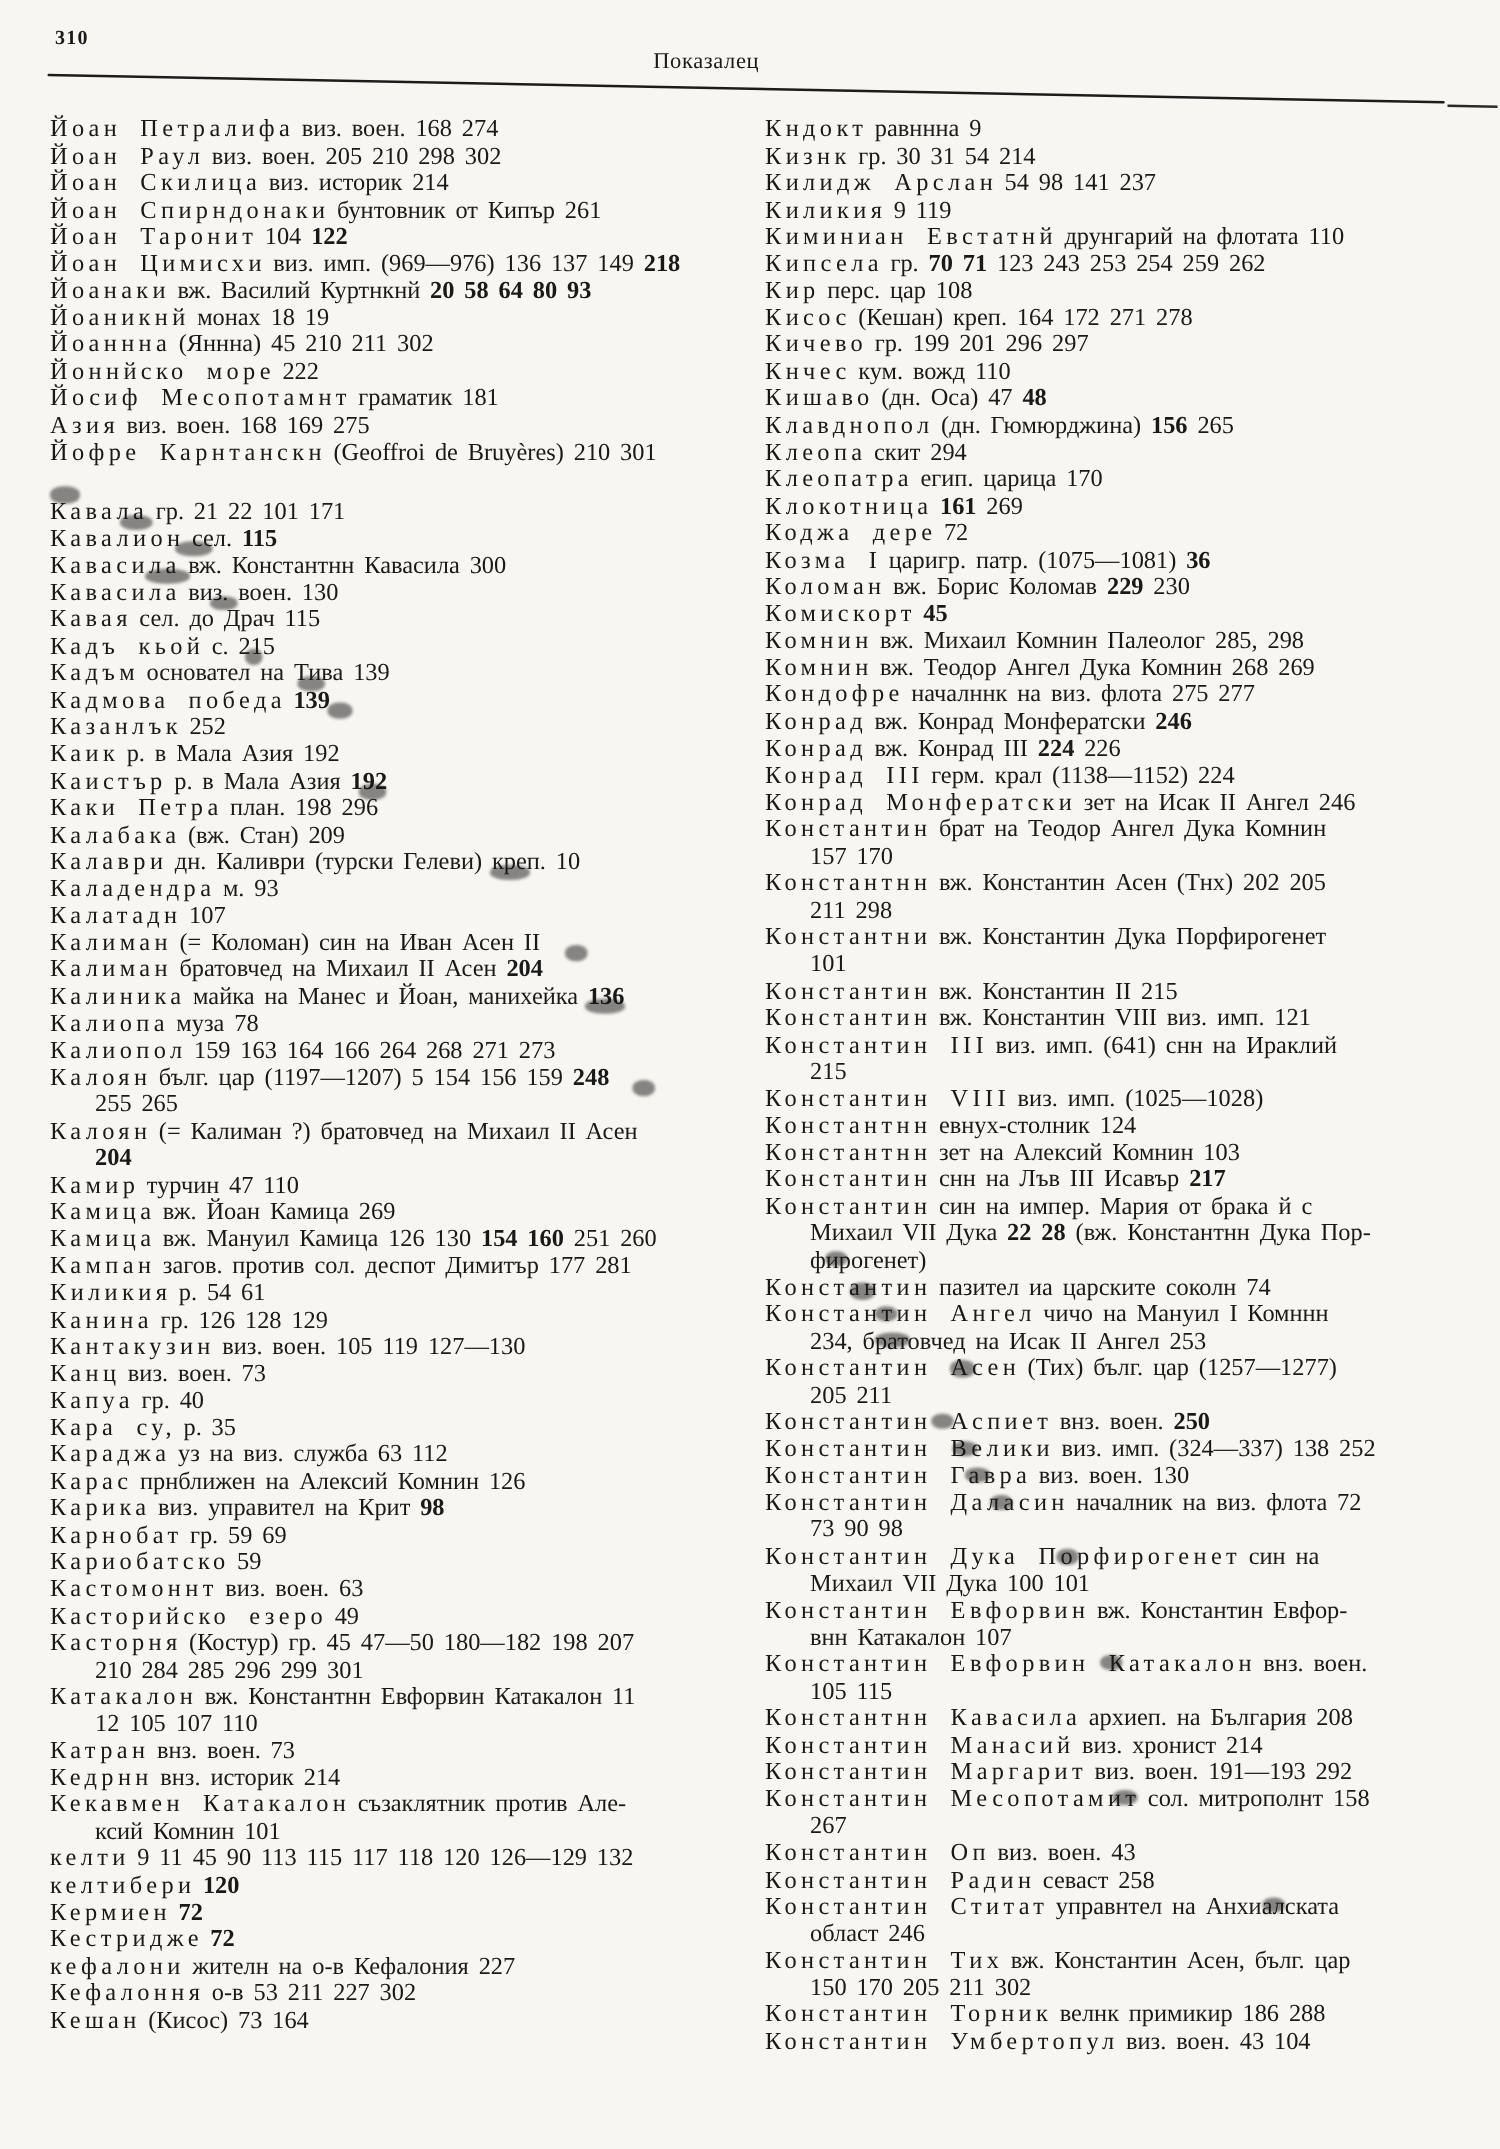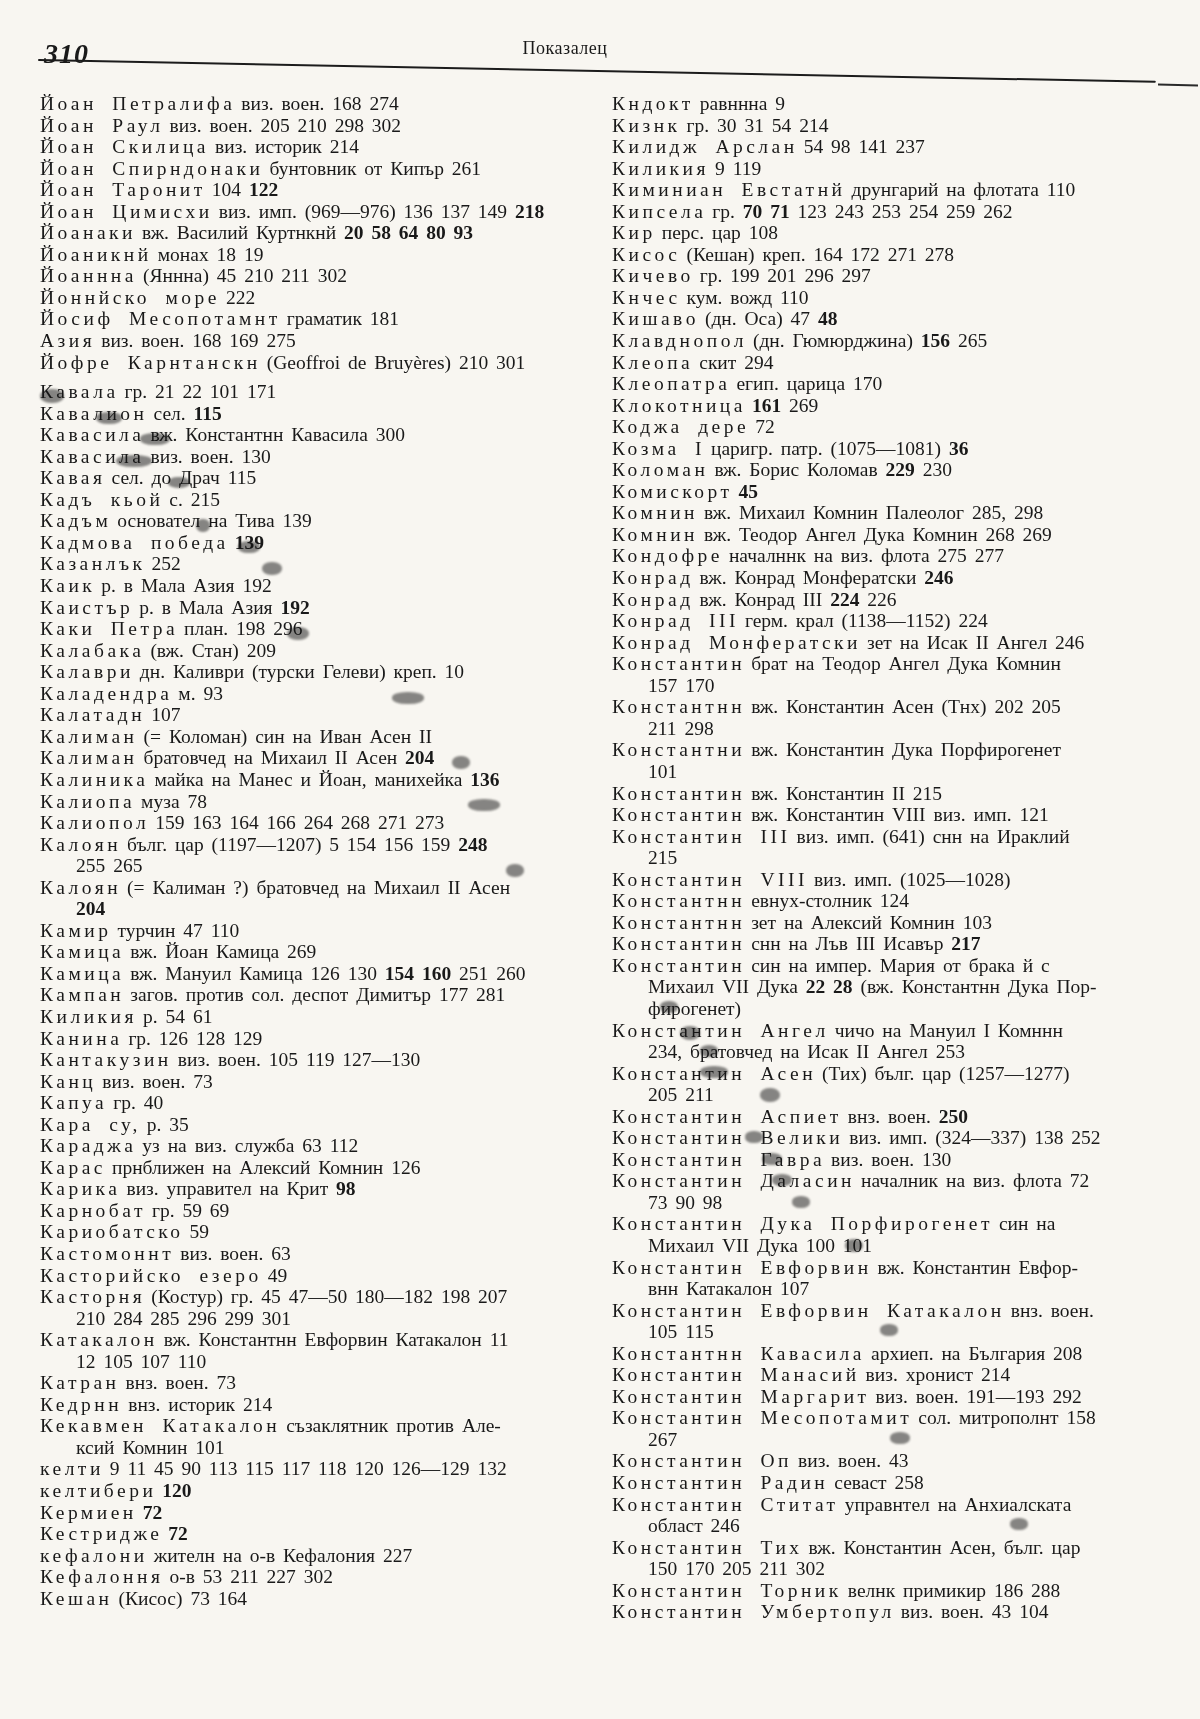--- a/index.html
+++ b/index.html
@@ -3,22 +3,22 @@
 <meta charset="utf-8">
 <style>
   html,body{margin:0;padding:0;}
   body{
     width:1200px;height:1719px;position:relative;overflow:hidden;
     background:#f8f6f1;
     font-family:"Liberation Serif","DejaVu Serif",serif;
     color:#191919;
   }
   .pageno{
-    position:absolute;left:44px;top:38px;
-    font-size:28px;font-weight:bold;letter-spacing:1px;font-style:italic;
+    position:absolute;left:44px;top:22px;
+    font-size:16px;font-weight:bold;letter-spacing:1px;
   }
   .runhead{
     position:absolute;left:0;top:38px;width:1130px;text-align:center;
     font-size:18px;letter-spacing:0.5px;
   }
   .rule{
     position:absolute;left:38px;top:59px;width:1118px;height:2.4px;
     background:#1c1c1c;transform-origin:left center;transform:rotate(1.12deg);
     border-radius:2px;
   }
@@ -28,21 +28,21 @@
   }
   .col{position:absolute;top:93px;}
   #col-left{left:40px;width:575px;}
   #col-right{left:612px;width:575px;}
   .line{
     white-space:nowrap;
     font-size:19.5px;line-height:21.55px;height:21.55px;
     word-spacing:3px;
   }
   .cont{padding-left:36px;}
-  .gap{margin-top:8px;}
+  .gap{margin-top:26px;}
   .n{letter-spacing:3.5px;word-spacing:7px;margin-right:6px;}
   b{font-weight:bold;}
   .blot{
     position:absolute;background:#151515;opacity:.5;
     border-radius:46%;filter:blur(1.1px);pointer-events:none;
   }
 </style>
 </head>
 <body>
 
@@ -160,20 +160,21 @@
     <div class="line"><span class="n">Константин</span>вж. Константин VIII виз. имп. 121</div>
     <div class="line"><span class="n">Константин III</span>виз. имп. (641) снн на Ираклий</div>
     <div class="line cont">215</div>
     <div class="line"><span class="n">Константин VIII</span>виз. имп. (1025—1028)</div>
     <div class="line"><span class="n">Константнн</span>евнух-столник 124</div>
     <div class="line"><span class="n">Константнн</span>зет на Алексий Комнин 103</div>
     <div class="line"><span class="n">Константин</span>снн на Лъв III Исавър <b>217</b></div>
     <div class="line"><span class="n">Константин</span>син на импер. Мария от брака й с</div>
     <div class="line cont">Михаил VII Дука <b>22 28</b> (вж. Константнн Дука Пор-</div>
     <div class="line cont">фирогенет)</div>
+    <div class="line"><span class="n">Константин</span>пазител иа царските соколн 74</div>
     <div class="line"><span class="n">Константин Ангел</span>чичо на Мануил I Комннн</div>
     <div class="line cont">234, братовчед на Исак II Ангел 253</div>
     <div class="line"><span class="n">Константин Асен</span>(Тих) бълг. цар (1257—1277)</div>
     <div class="line cont">205 211</div>
     <div class="line"><span class="n">Константин Аспиет</span>внз. воен. <b>250</b></div>
     <div class="line"><span class="n">Константин Велики</span>виз. имп. (324—337) 138 252</div>
     <div class="line"><span class="n">Константин Гавра</span>виз. воен. 130</div>
     <div class="line"><span class="n">Константин Даласин</span>началник на виз. флота 72</div>
     <div class="line cont">73 90 98</div>
     <div class="line"><span class="n">Константин Дука Порфирогенет</span>син на</div>

